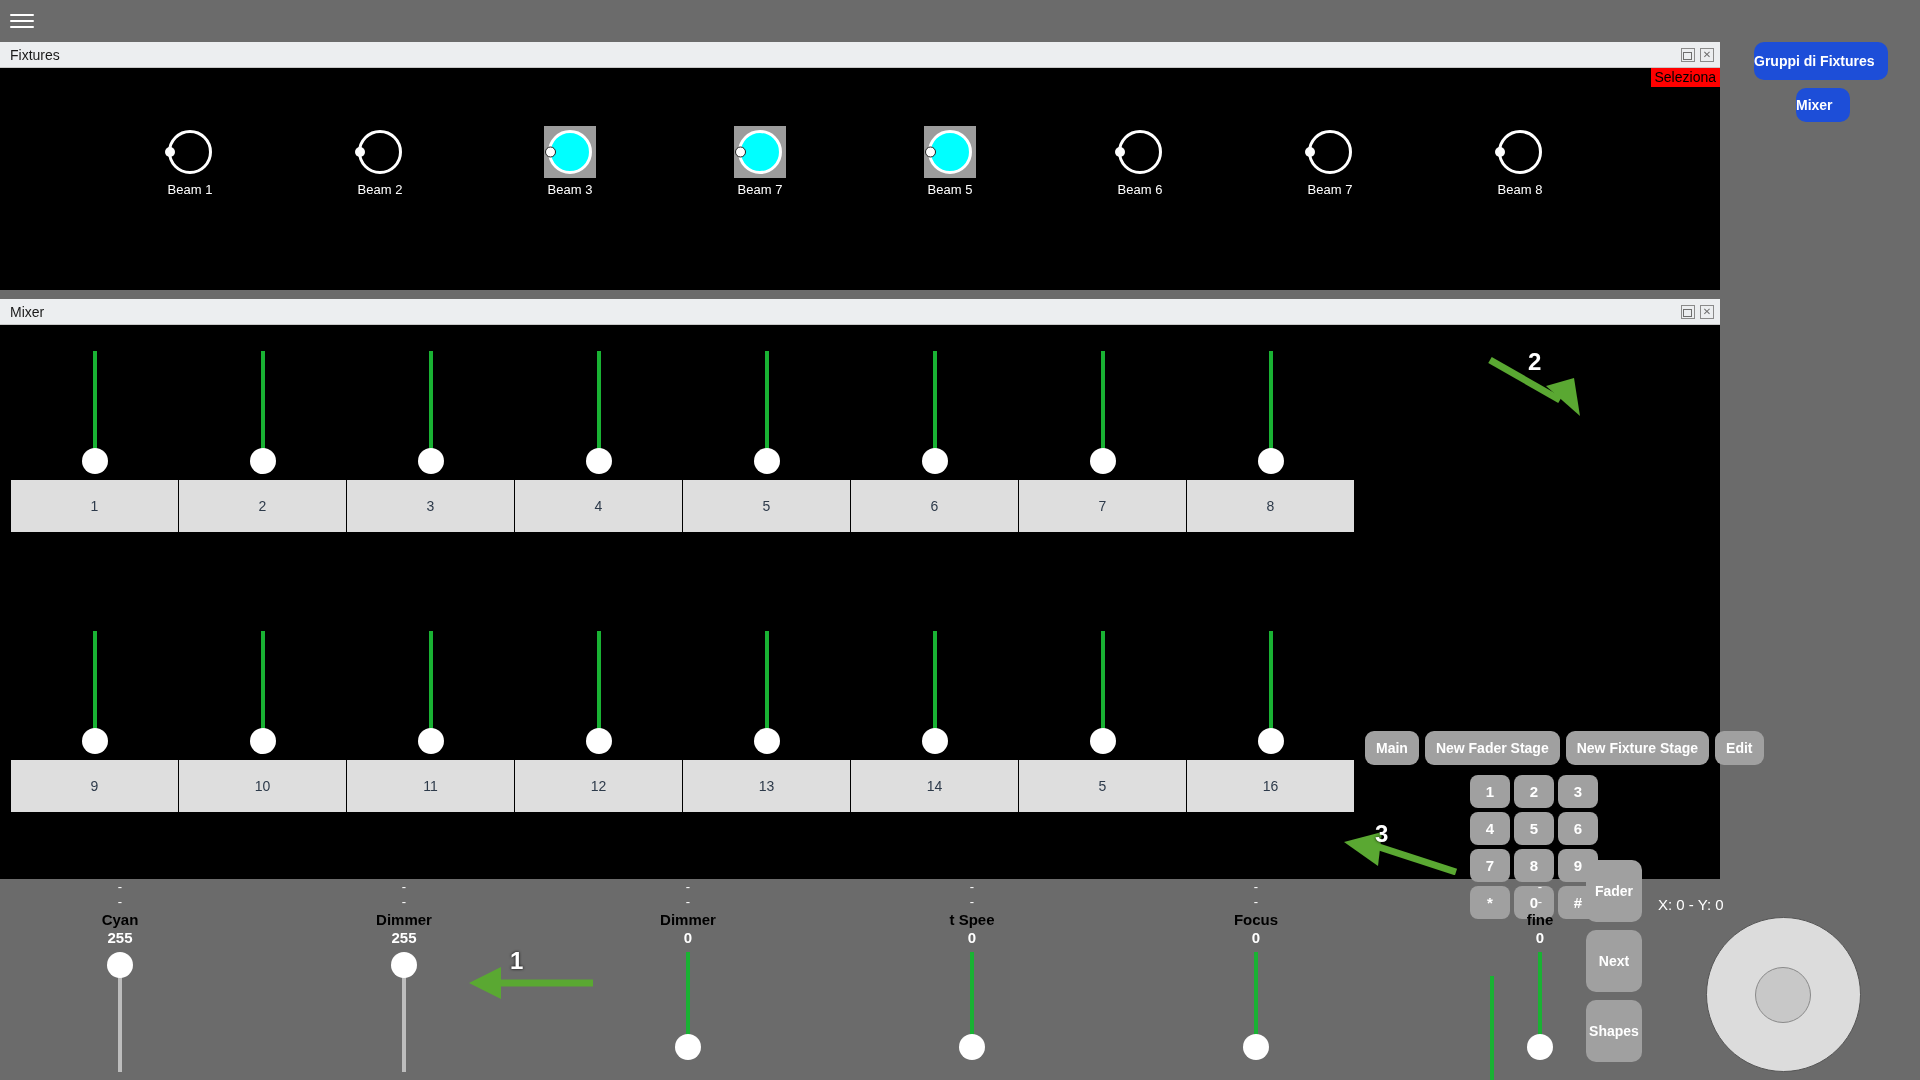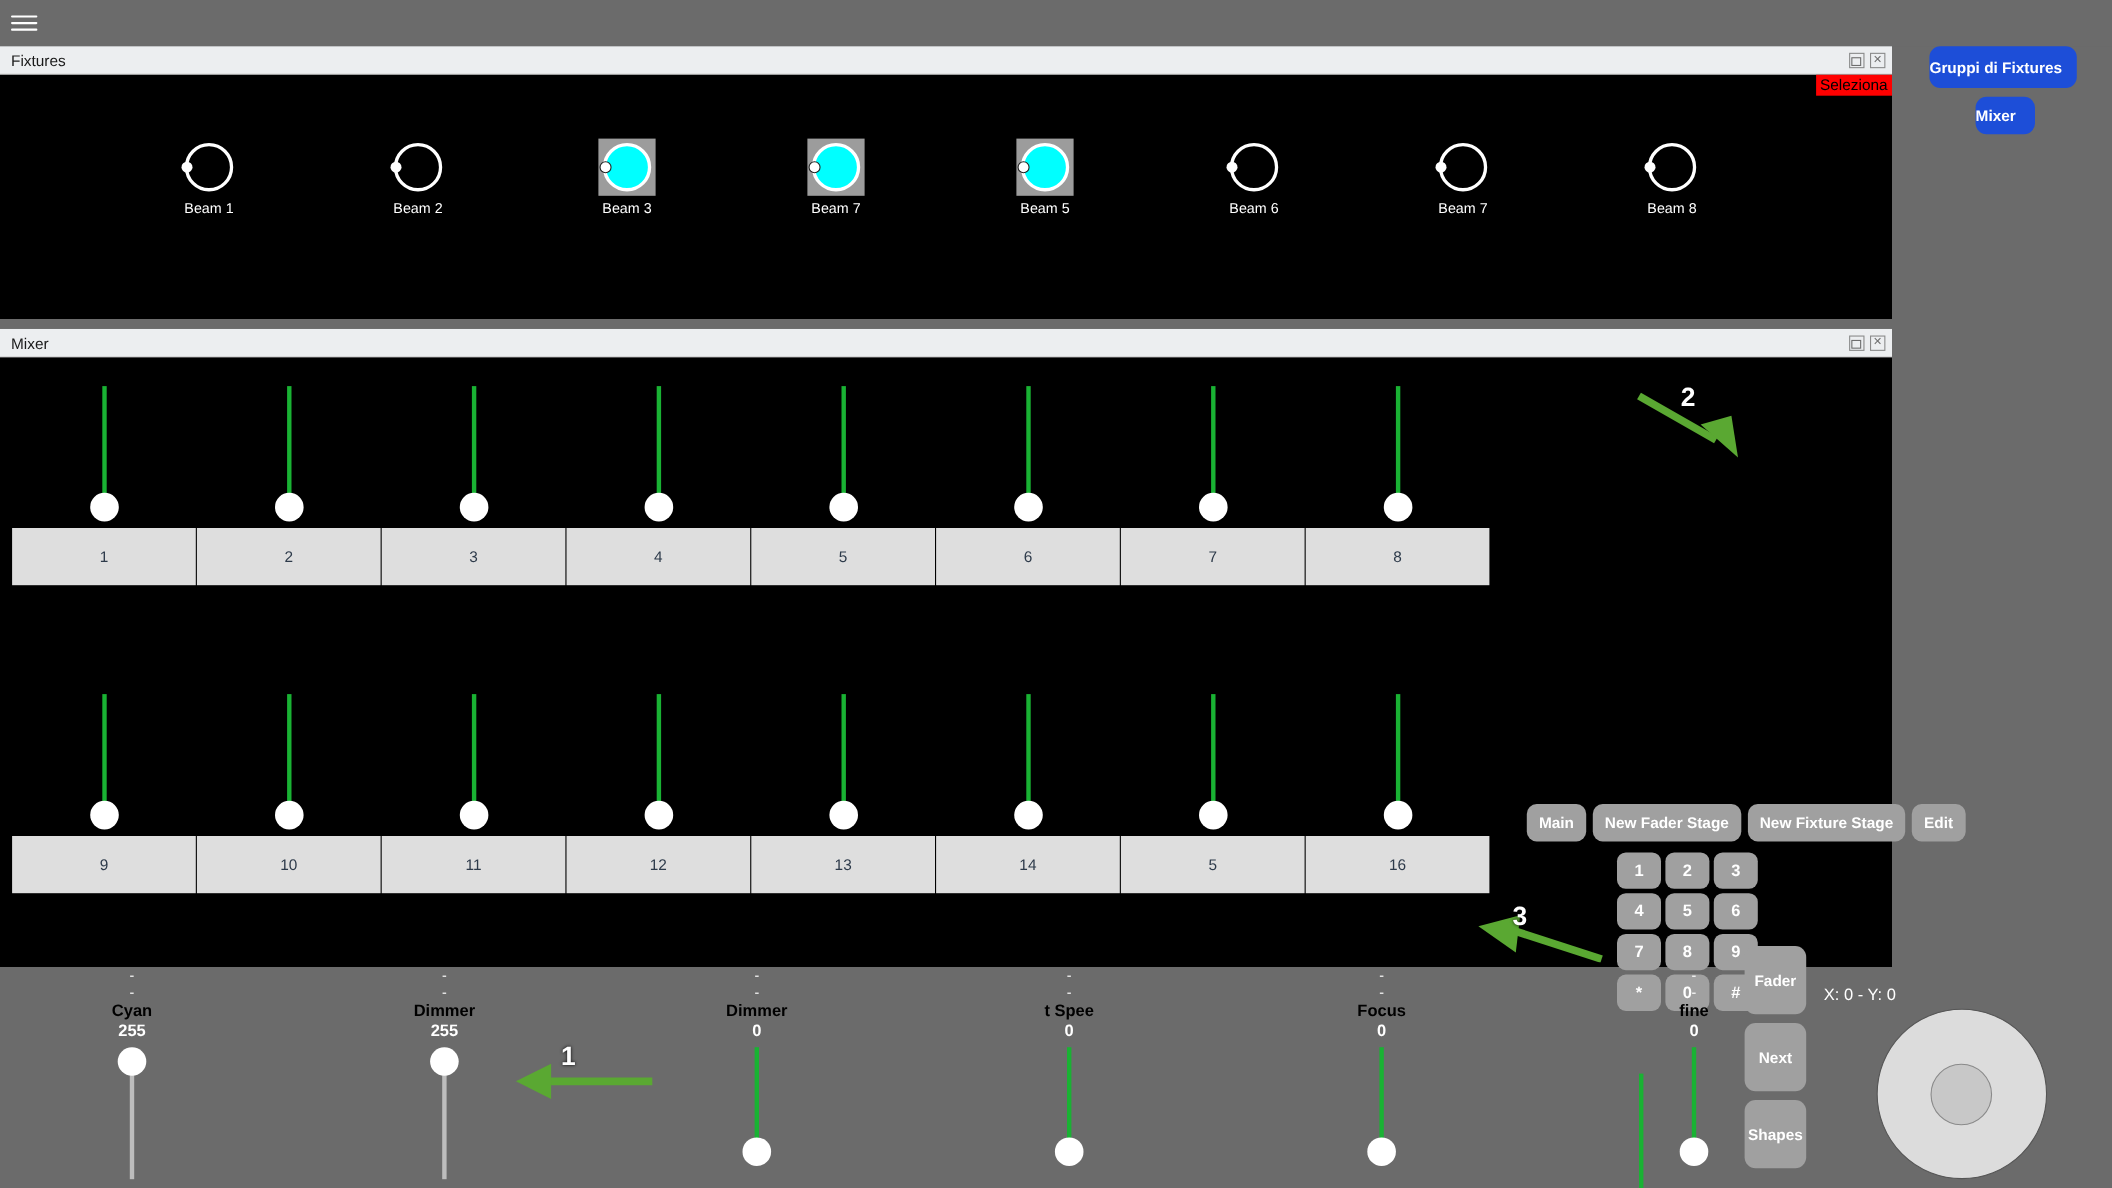--- a/index.html
+++ b/index.html
@@ -347,21 +347,21 @@
             <div class="fader-knob" style="top: 123px;"></div>
             <div class="fader-btn" style="top: 155px; width: 167px;">5</div>
           </div>
           <div class="fader-col" style="left: 1187px; top: 0px; height: 260px;">
             <div class="fader-track" style="top: 26px; height: 110px;"></div>
             <div class="fader-knob" style="top: 123px;"></div>
             <div class="fader-btn" style="top: 155px; width: 167px;">16</div>
           </div>
         </div>
 
-      <div class="stage-btns" id="stage-btns" style="left:1365px; top:406px;margin-left:23px;">
+      <div class="stage-btns" id="stage-btns" style="left:1365px; top:406px;">
           <div class="pill">Main</div>
           <div class="pill">New Fader Stage</div>
           <div class="pill">New Fixture Stage</div>
           <div class="pill">Edit</div>
         </div>
 
       <div class="keypad" id="keypad" style="left:1468px; top:448px;">
           <div class="key">1</div>
           <div class="key">2</div>
           <div class="key">3</div>

